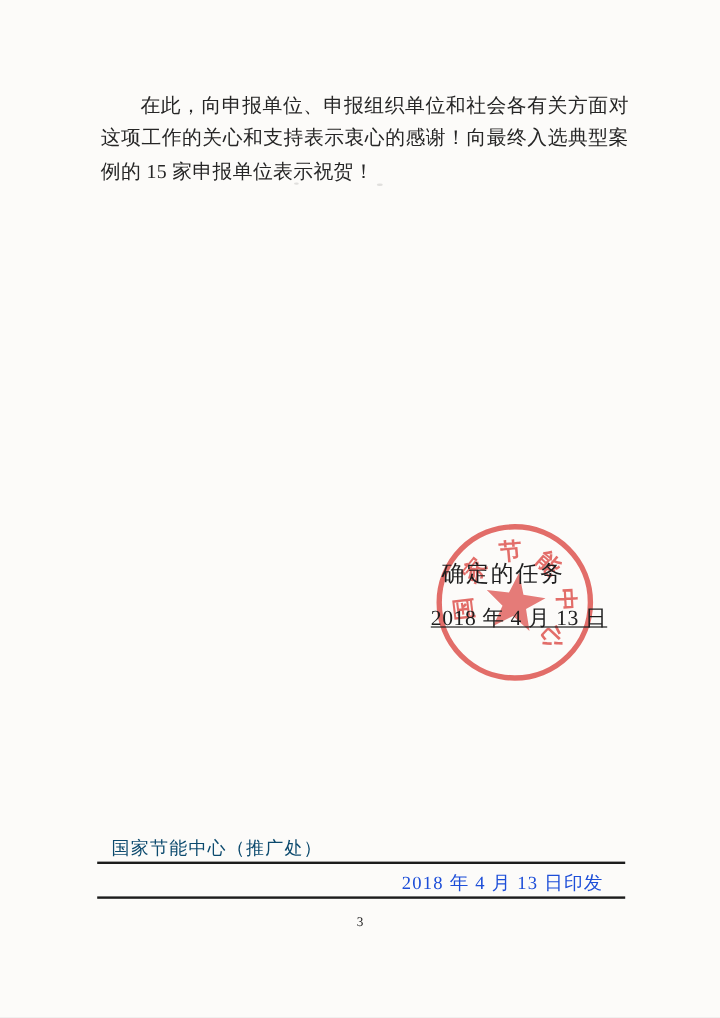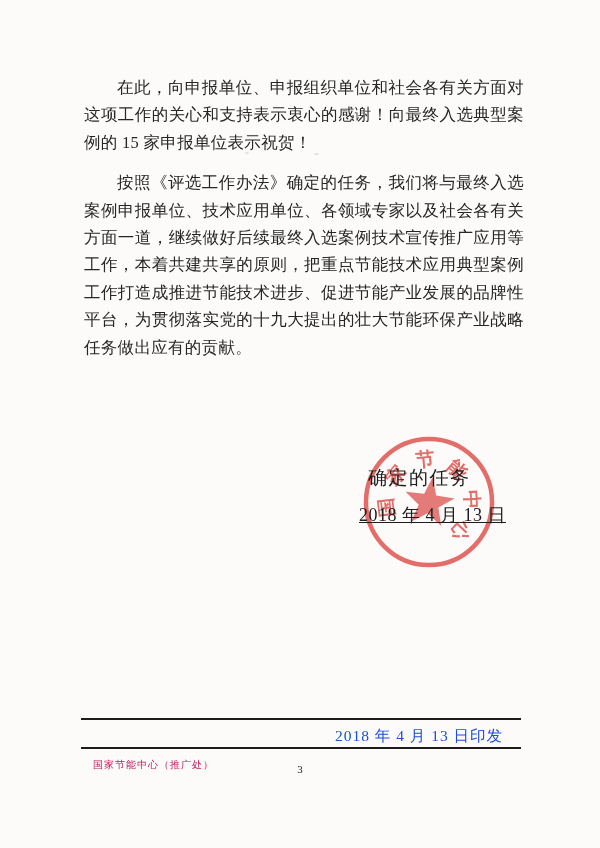--- a/index.html
+++ b/index.html
@@ -69,24 +69,24 @@
     left: 81px;
     width: 440px;
     height: 2px;
     background: #1c1c1c;
   }
   .footer-rule.top { top: 718px; }
   .footer-rule.bottom { top: 747px; }
   .footer-left {
     position: absolute;
     left: 93px;
-    top: 758px;
-    font-size: 10px;
+    top: 698px;
+    font-size: 15px;
     letter-spacing: 1px;
-    color: #be185d;
+    color: #0c4a6e;
     white-space: nowrap;
   }
   .footer-right {
     position: absolute;
     right: 97px;
     top: 726px;
     font-size: 15.5px;
     letter-spacing: 1px;
     color: #1d4ed8;
     white-space: nowrap;
@@ -108,21 +108,20 @@
   .speck.s1 { left: 245px; top: 152px; width: 4px; height: 2px; }
   .speck.s2 { left: 314px; top: 153px; width: 5px; height: 2px; }
 </style>
 </head>
 <body>
 
 <div class="page">
 
   <div class="body-text">
     <p>在此，向申报单位、申报组织单位和社会各有关方面对这项工作的关心和支持表示衷心的感谢！向最终入选典型案例的 15 家申报单位表示祝贺！</p>
-    <p>按照《评选工作办法》确定的任务，我们将与最终入选案例申报单位、技术应用单位、各领域专家以及社会各有关方面一道，继续做好后续最终入选案例技术宣传推广应用等工作，本着共建共享的原则，把重点节能技术应用典型案例工作打造成推进节能技术进步、促进节能产业发展的品牌性平台，为贯彻落实党的十九大提出的壮大节能环保产业战略任务做出应有的贡献。</p>
   </div>
 
   <div class="speck s1"></div>
   <div class="speck s2"></div>
 
   <div class="signature-org">确定的任务</div>
   <div class="signature-date">2018 年 4 月 13 日</div>
 
   <svg class="seal-svg" width="142" height="142" viewBox="0 0 142 142" xmlns="http://www.w3.org/2000/svg">
     <circle cx="71" cy="71" r="63" fill="none" stroke-width="4.5" stroke="#dd4f4a"></circle>

